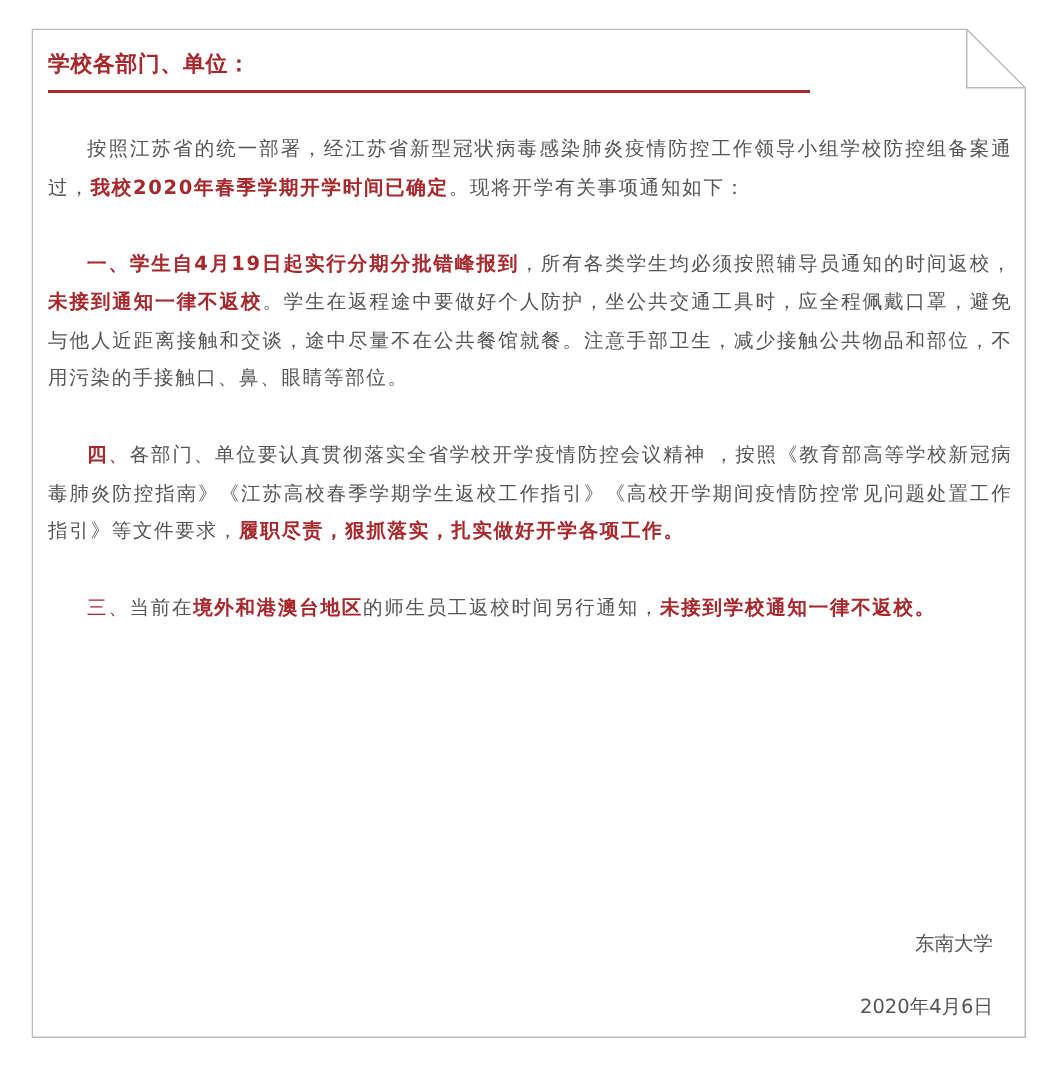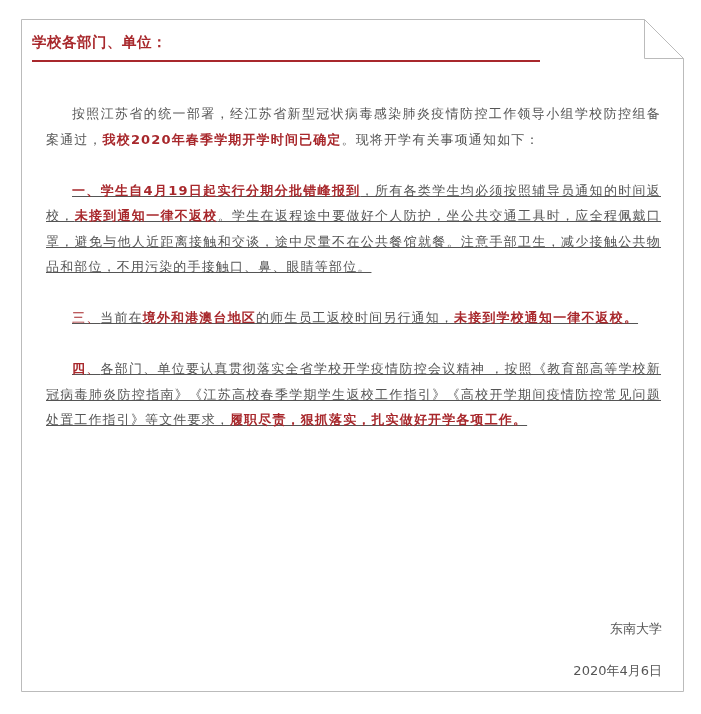--- a/index.html
+++ b/index.html
@@ -5,40 +5,40 @@
   html, body { margin:0; padding:0; background:#ffffff; }
   body { width:701px; height:714px; position:relative; overflow:hidden;
          font-family: "DejaVu Sans", "Liberation Sans", sans-serif; }
   .paper { position:absolute; left:21px; top:19px; width:663px; height:673px; }
   .paper svg.frame { position:absolute; left:0; top:0; }
   .heading { position:absolute; left:11px; top:14px; font-size:14.5px; font-weight:bold;
              color:#a8282c; letter-spacing:0.5px; }
   .rule { position:absolute; left:11px; top:41px; width:508px; height:2px; background:#a8282c; }
   .body { position:absolute; left:11px; top:68px; width:643px; }
   .para { font-size:13px; color:#555555; line-height:25.5px; letter-spacing:1.15px;
-          margin:14px; text-indent:2em; text-align:justify; }
-  .para + .para { margin-top:25.5px;text-decoration:underline; }
+          margin:0; text-indent:2em; text-align:justify; }
+  .para + .para { margin-top:25.5px; }
   .hl { color:#a8282c; font-weight:bold; }
   .red { color:#a8282c; }
   .sig { position:absolute; right:22px; font-size:13px; color:#555555; text-align:right; }
 </style>
 </head>
 <body>
 
 <div class="paper">
   <svg class="frame" width="665" height="675" viewBox="0 0 665 675">
     <polyline points="0.5,0.5 623.5,0.5 662.5,39.5 662.5,672.5 0.5,672.5 0.5,0.5" fill="#ffffff" stroke="#bbbbbb" stroke-width="1"></polyline>
     <polyline points="623.5,0.5 623.5,39.5 662.5,39.5" fill="none" stroke="#bbbbbb" stroke-width="1"></polyline>
   </svg>
 
   <div class="heading">学校各部门、单位：</div>
   <div class="rule"></div>
 
   <div class="body">
     <p class="para"><span>按照江苏省的统一部署，经江苏省新型冠状病毒感染肺炎疫情防控工作领导小组学校防控组备案通过，</span><span class="hl">我校2020年春季学期开学时间已确定</span><span>。现将开学有关事项通知如下：</span></p>
     <p class="para"><span class="hl">一、学生自4月19日起实行分期分批错峰报到</span><span>，所有各类学生均必须按照辅导员通知的时间返校，</span><span class="hl">未接到通知一律不返校</span><span>。学生在返程途中要做好个人防护，坐公共交通工具时，应全程佩戴口罩，避免与他人近距离接触和交谈，途中尽量不在公共餐馆就餐。注意手部卫生，减少接触公共物品和部位，不用污染的手接触口、鼻、眼睛等部位。</span></p>
+    <p class="para"><span class="hl">四</span><span class="red">、</span><span>各部门、单位要认真贯彻落实全省学校开学疫情防控会议精神 ，按照《教育部高等学校新冠病毒肺炎防控指南》《江苏高校春季学期学生返校工作指引》《高校开学期间疫情防控常见问题处置工作指引》等文件要求，</span><span class="hl">履职尽责，狠抓落实，扎实做好开学各项工作。</span></p>
     <p class="para"><span class="red">三、</span><span>当前在</span><span class="hl">境外和港澳台地区</span><span>的师生员工返校时间另行通知，</span><span class="hl">未接到学校通知一律不返校。</span></p>
-    <p class="para"><span class="hl">四</span><span class="red">、</span><span>各部门、单位要认真贯彻落实全省学校开学疫情防控会议精神 ，按照《教育部高等学校新冠病毒肺炎防控指南》《江苏高校春季学期学生返校工作指引》《高校开学期间疫情防控常见问题处置工作指引》等文件要求，</span><span class="hl">履职尽责，狠抓落实，扎实做好开学各项工作。</span></p>
   </div>
 
   <div class="sig" style="top:601px;font-family:Liberation Serif, serif;">东南大学</div>
   <div class="sig" style="top:643px;">2020年4月6日</div>
 </div>
 
 </body></html>

